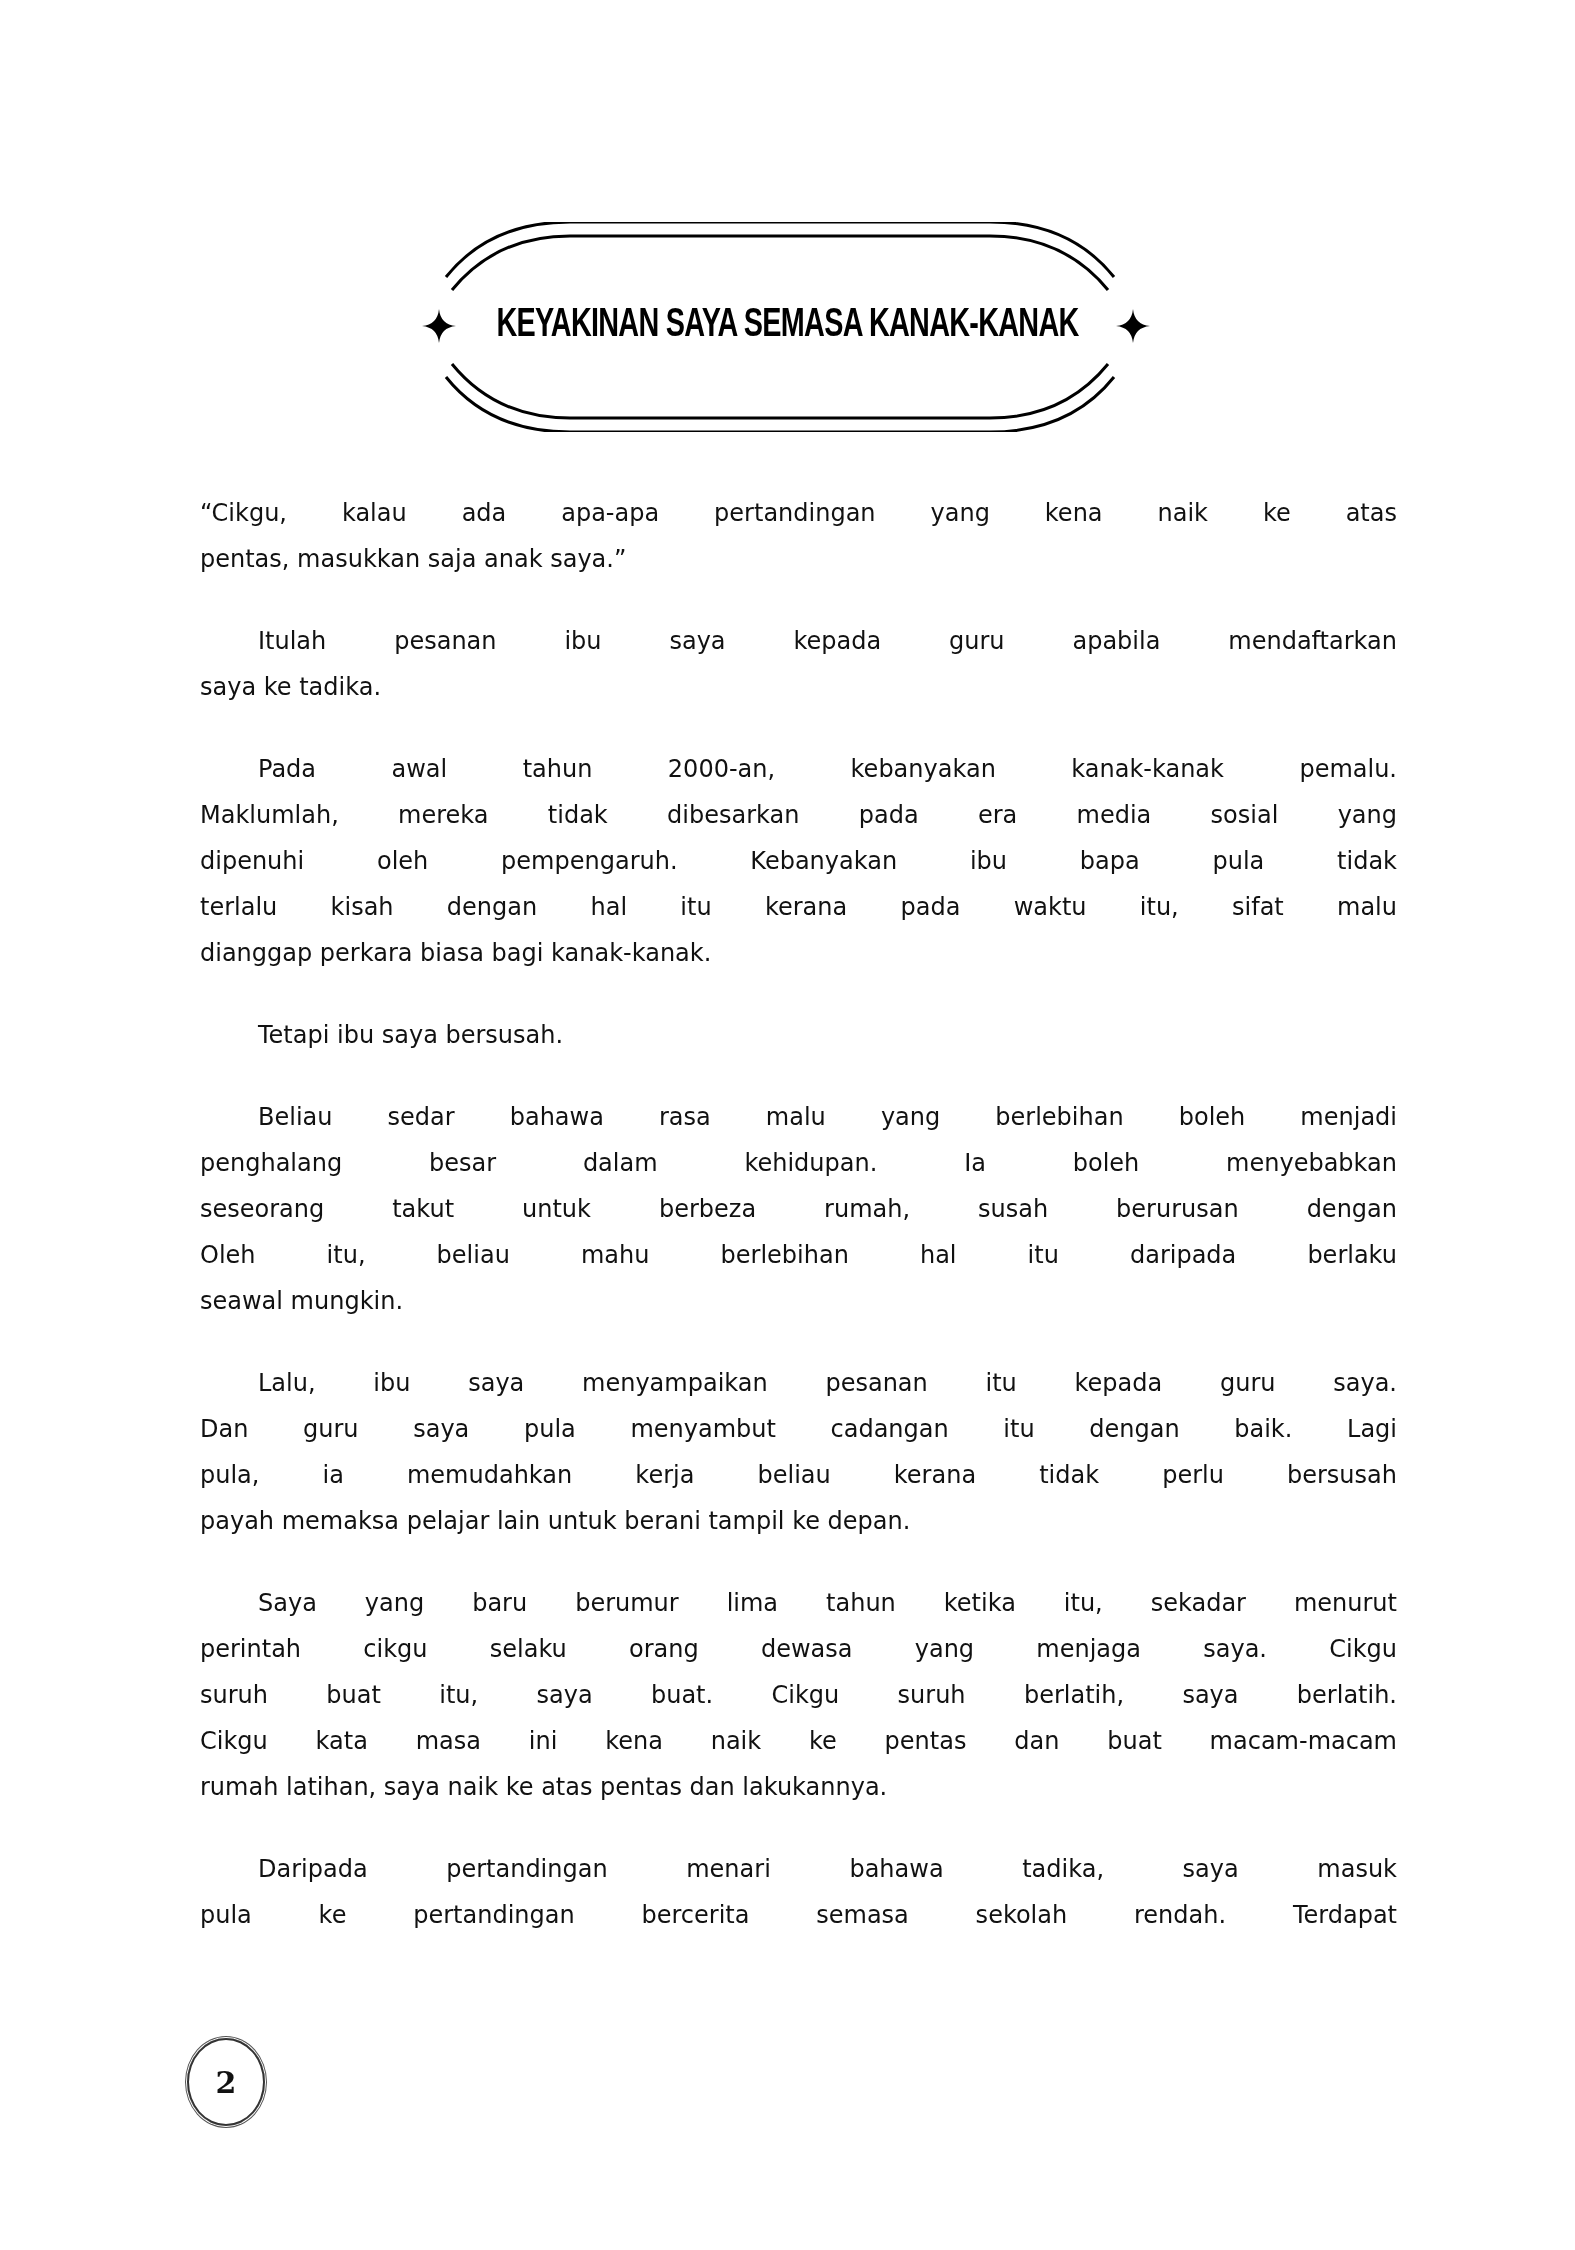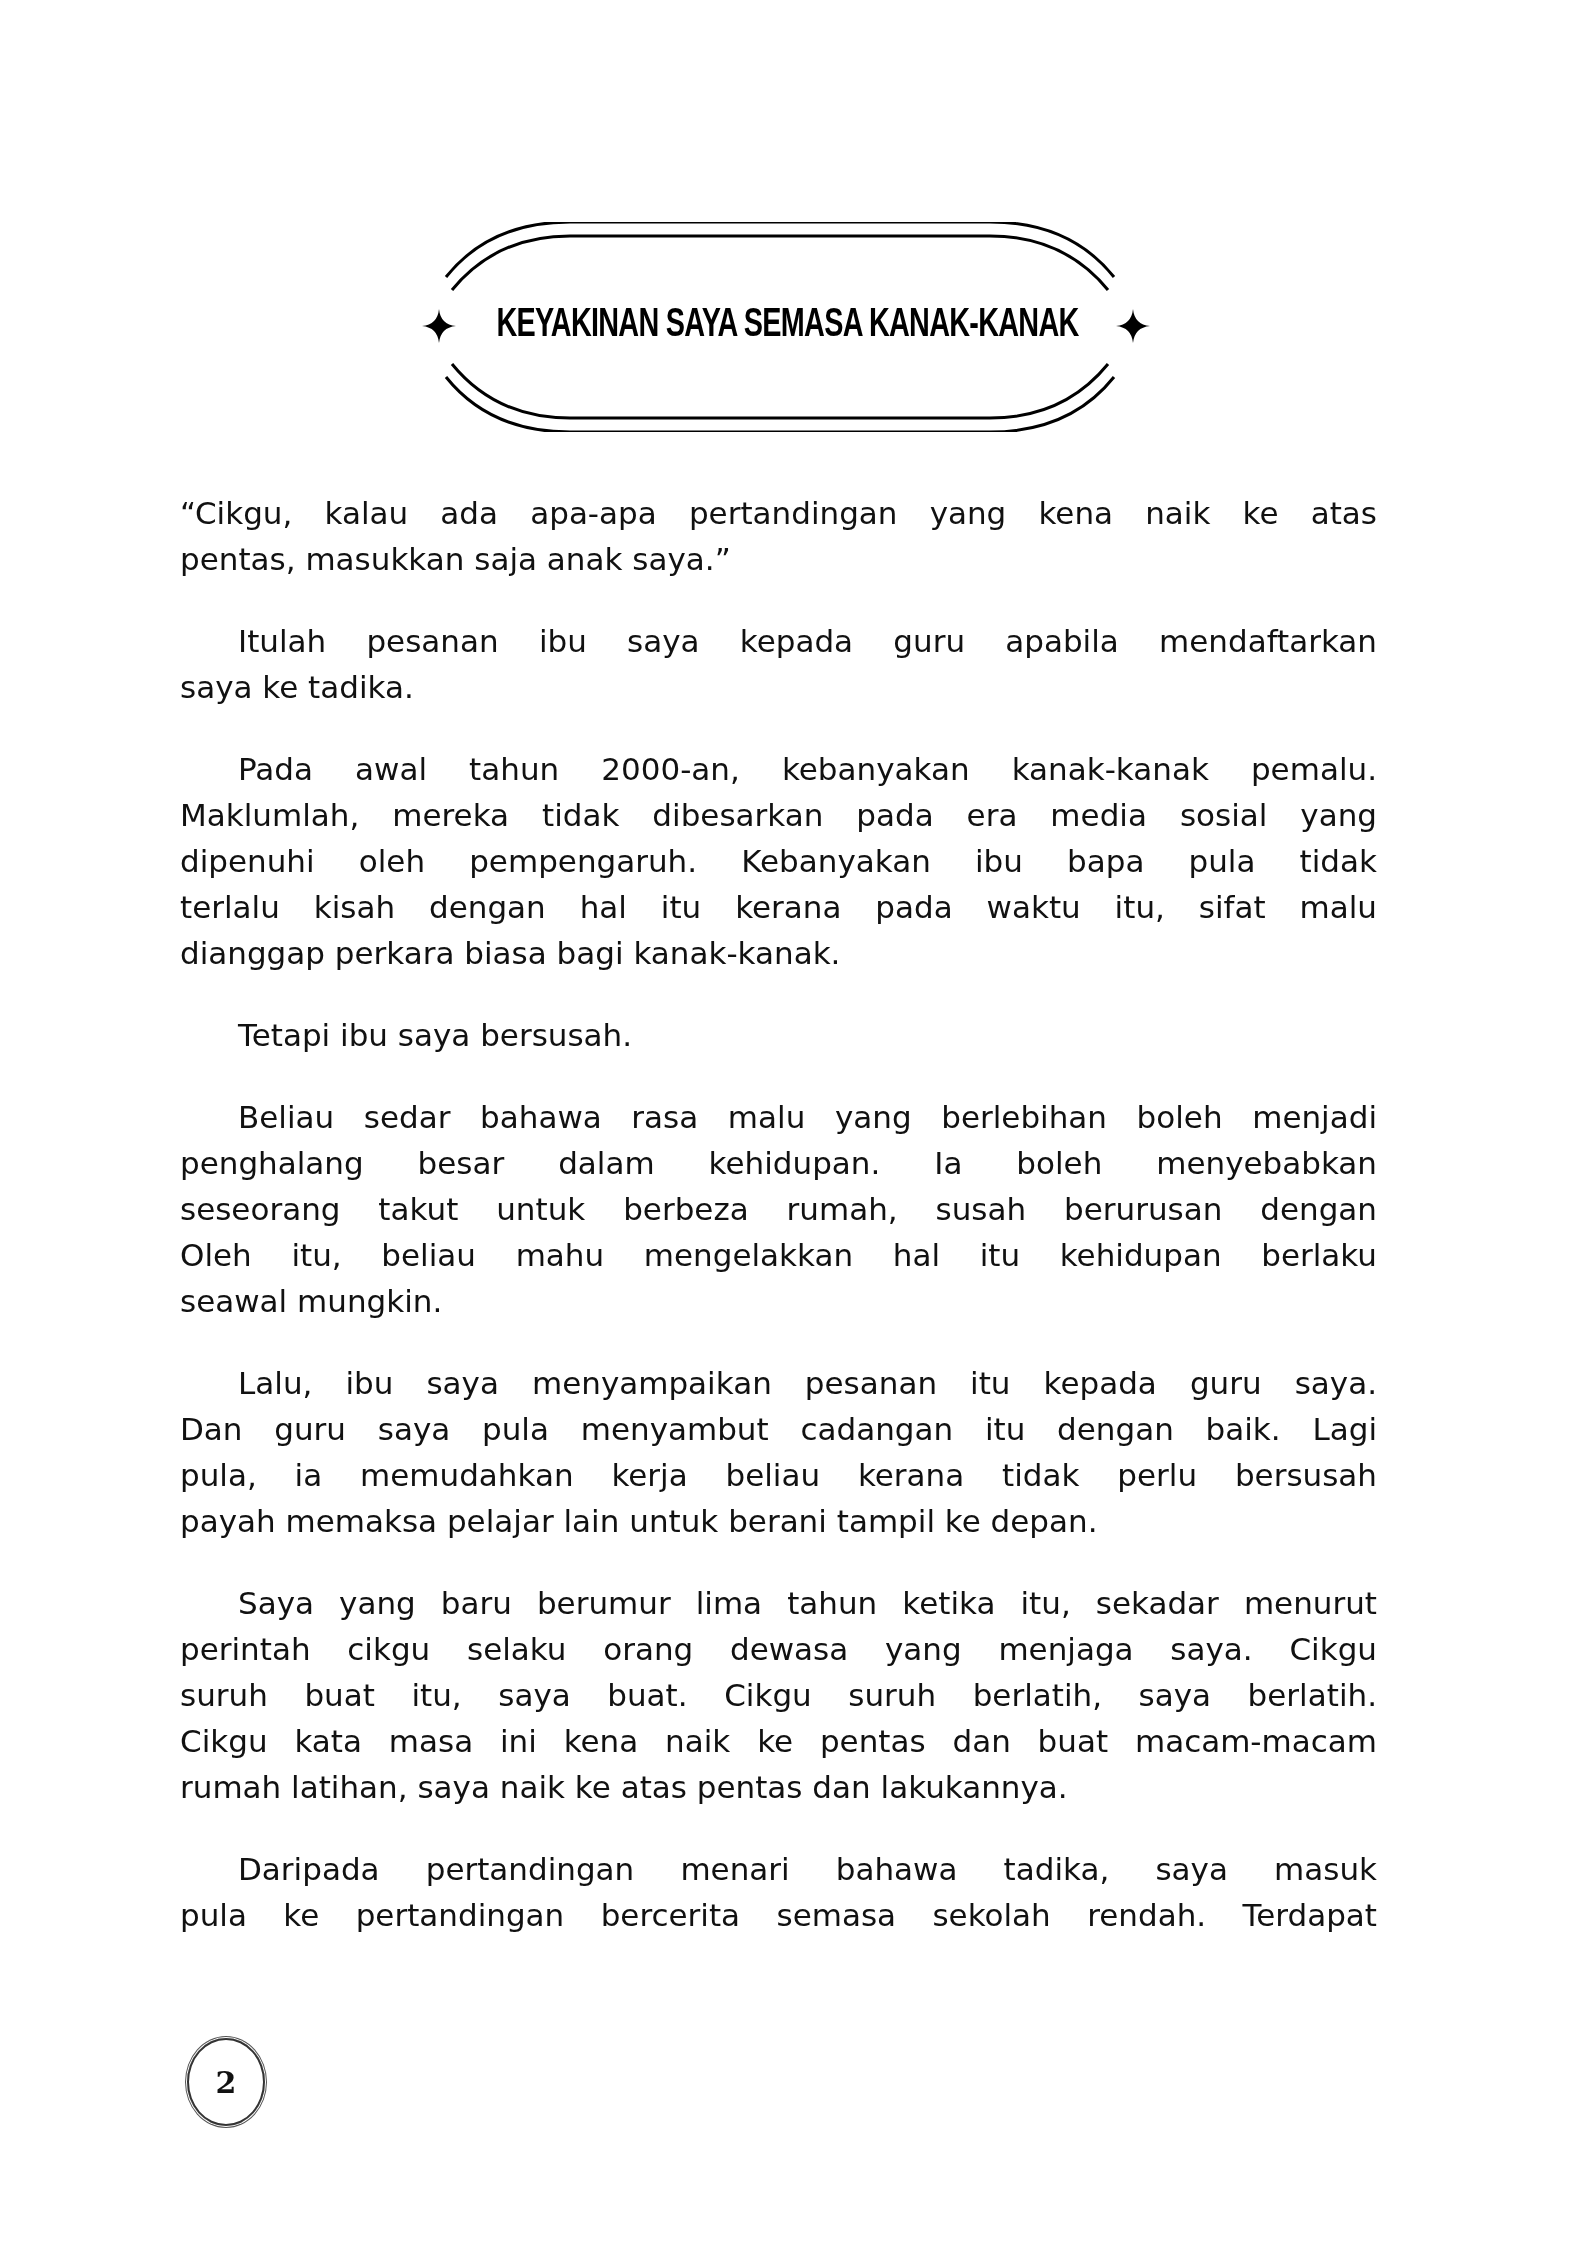--- a/index.html
+++ b/index.html
@@ -1,20 +1,20 @@
 <!DOCTYPE html>
 <html><head>
 <meta charset="utf-8">
 <style>
   html,body{margin:0;padding:0;background:#fff;}
   body{width:1575px;height:2250px;position:relative;overflow:hidden;font-family:"DejaVu Sans","Liberation Sans",sans-serif;color:#111;}
   .frame{position:absolute;left:430px;top:222px;width:700px;height:210px;}
   .title{position:absolute;left:0;right:0;top:300px;text-align:center;font-family:"Liberation Sans",sans-serif;font-weight:bold;font-size:40px;letter-spacing:-1px;transform:scaleX(0.72);transform-origin:center;top:300px;color:#000;}
   .star{position:absolute;top:309px;width:34px;height:34px;}
-  .body{position:absolute;left:180px;width:1197px;top:490px;font-size:31px;line-height:46px;}
+  .body{position:absolute;left:200px;width:1197px;top:490px;font-size:24px;line-height:46px;}
   .para{margin:0 0 36px 0;}
   .line{display:block;text-align:justify;text-align-last:justify;white-space:nowrap;height:46px;}
   .line.last{text-align-last:left;}
   .indent{padding-left:58px;margin-top:36px;}
   .pagenum{position:absolute;left:187px;top:2038px;width:74px;height:84px;border:2px solid #333;border-radius:50%;box-shadow:0 0 0 1px #fff, 0 0 0 2px #555;display:flex;align-items:center;justify-content:center;font-family:"DejaVu Serif",serif;font-weight:bold;font-size:30px;}
 </style>
 </head>
 <body>
 
 <svg class="frame" viewBox="0 0 700 210" width="700" height="210">
@@ -51,21 +51,21 @@
       <span class="line">terlalu kisah dengan hal itu kerana pada waktu itu, sifat malu</span>
       <span class="line last">dianggap perkara biasa bagi kanak-kanak.</span>
     </div>
     <div class="para">
       <span class="line last indent">Tetapi ibu saya bersusah.</span>
     </div>
     <div class="para">
       <span class="line indent">Beliau sedar bahawa rasa malu yang berlebihan boleh menjadi</span>
       <span class="line">penghalang besar dalam kehidupan. Ia boleh menyebabkan</span>
       <span class="line">seseorang takut untuk berbeza rumah, susah berurusan dengan</span>
-      <span class="line">Oleh itu, beliau mahu mengelakkan hal itu kehidupan berlaku</span>
+      <span class="line">Oleh itu, beliau mahu berlebihan hal itu daripada berlaku</span>
       <span class="line last">seawal mungkin.</span>
     </div>
     <div class="para">
       <span class="line indent">Lalu, ibu saya menyampaikan pesanan itu kepada guru saya.</span>
       <span class="line">Dan guru saya pula menyambut cadangan itu dengan baik. Lagi</span>
       <span class="line">pula, ia memudahkan kerja beliau kerana tidak perlu bersusah</span>
       <span class="line last">payah memaksa pelajar lain untuk berani tampil ke depan.</span>
     </div>
     <div class="para">
       <span class="line indent">Saya yang baru berumur lima tahun ketika itu, sekadar menurut</span>

